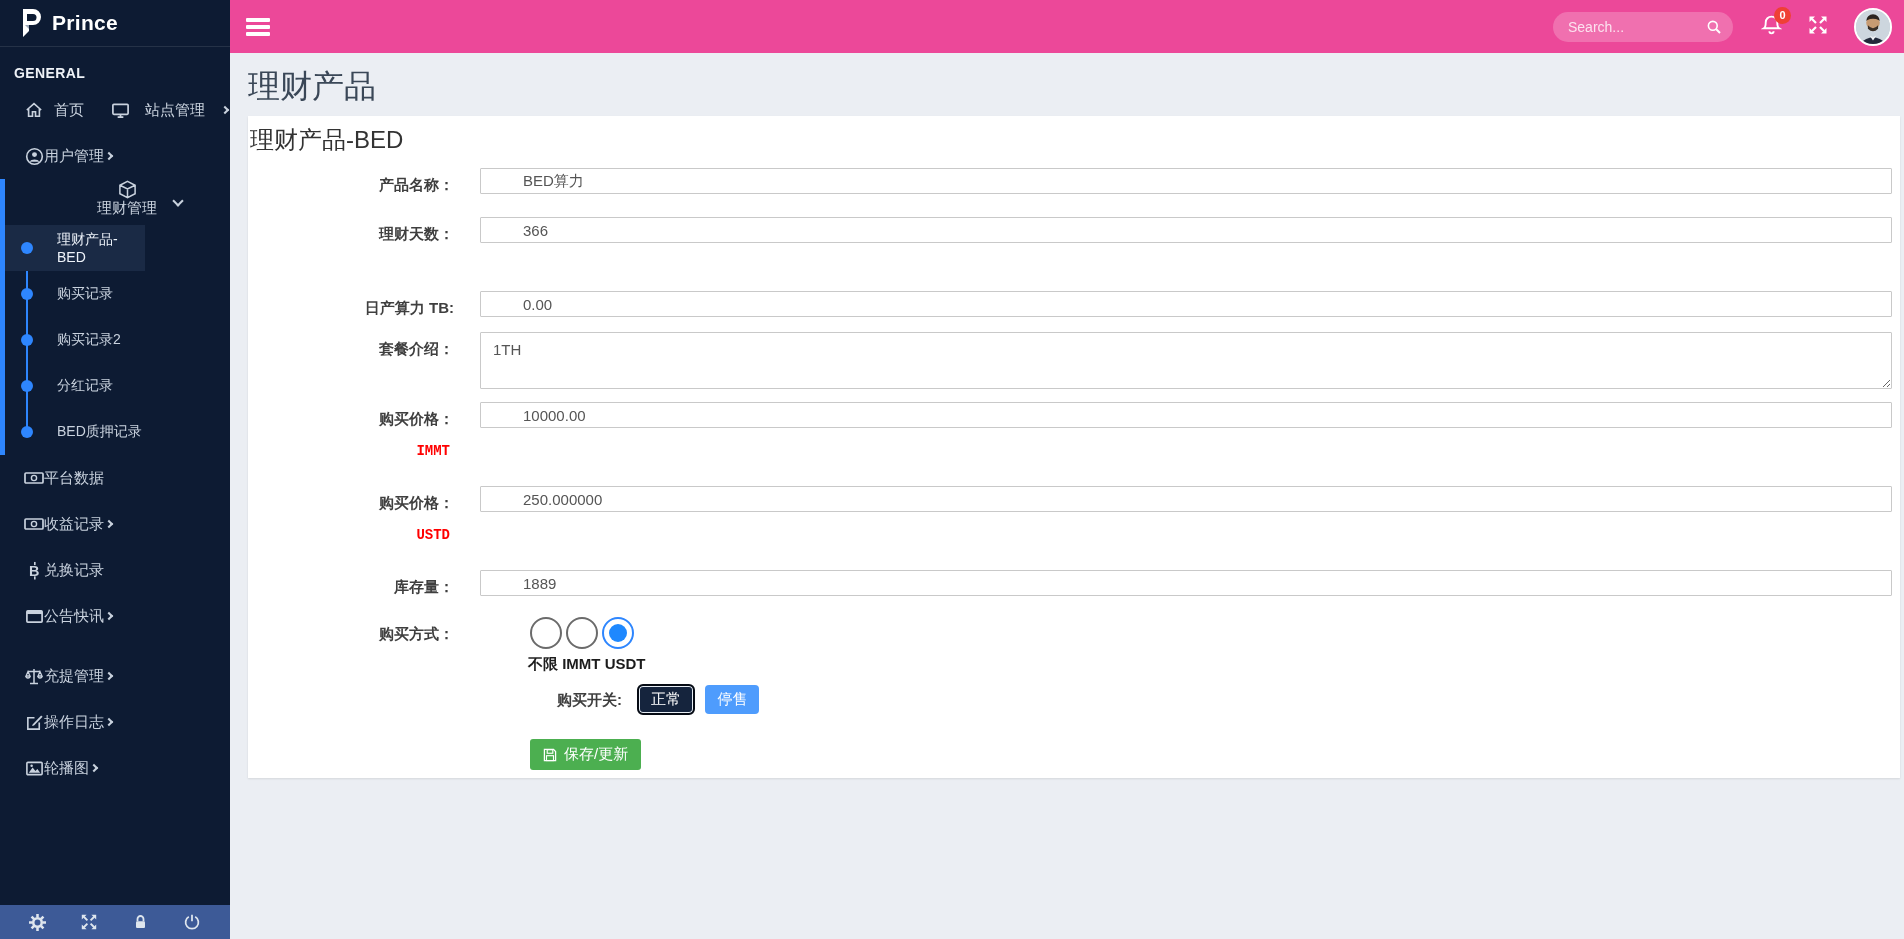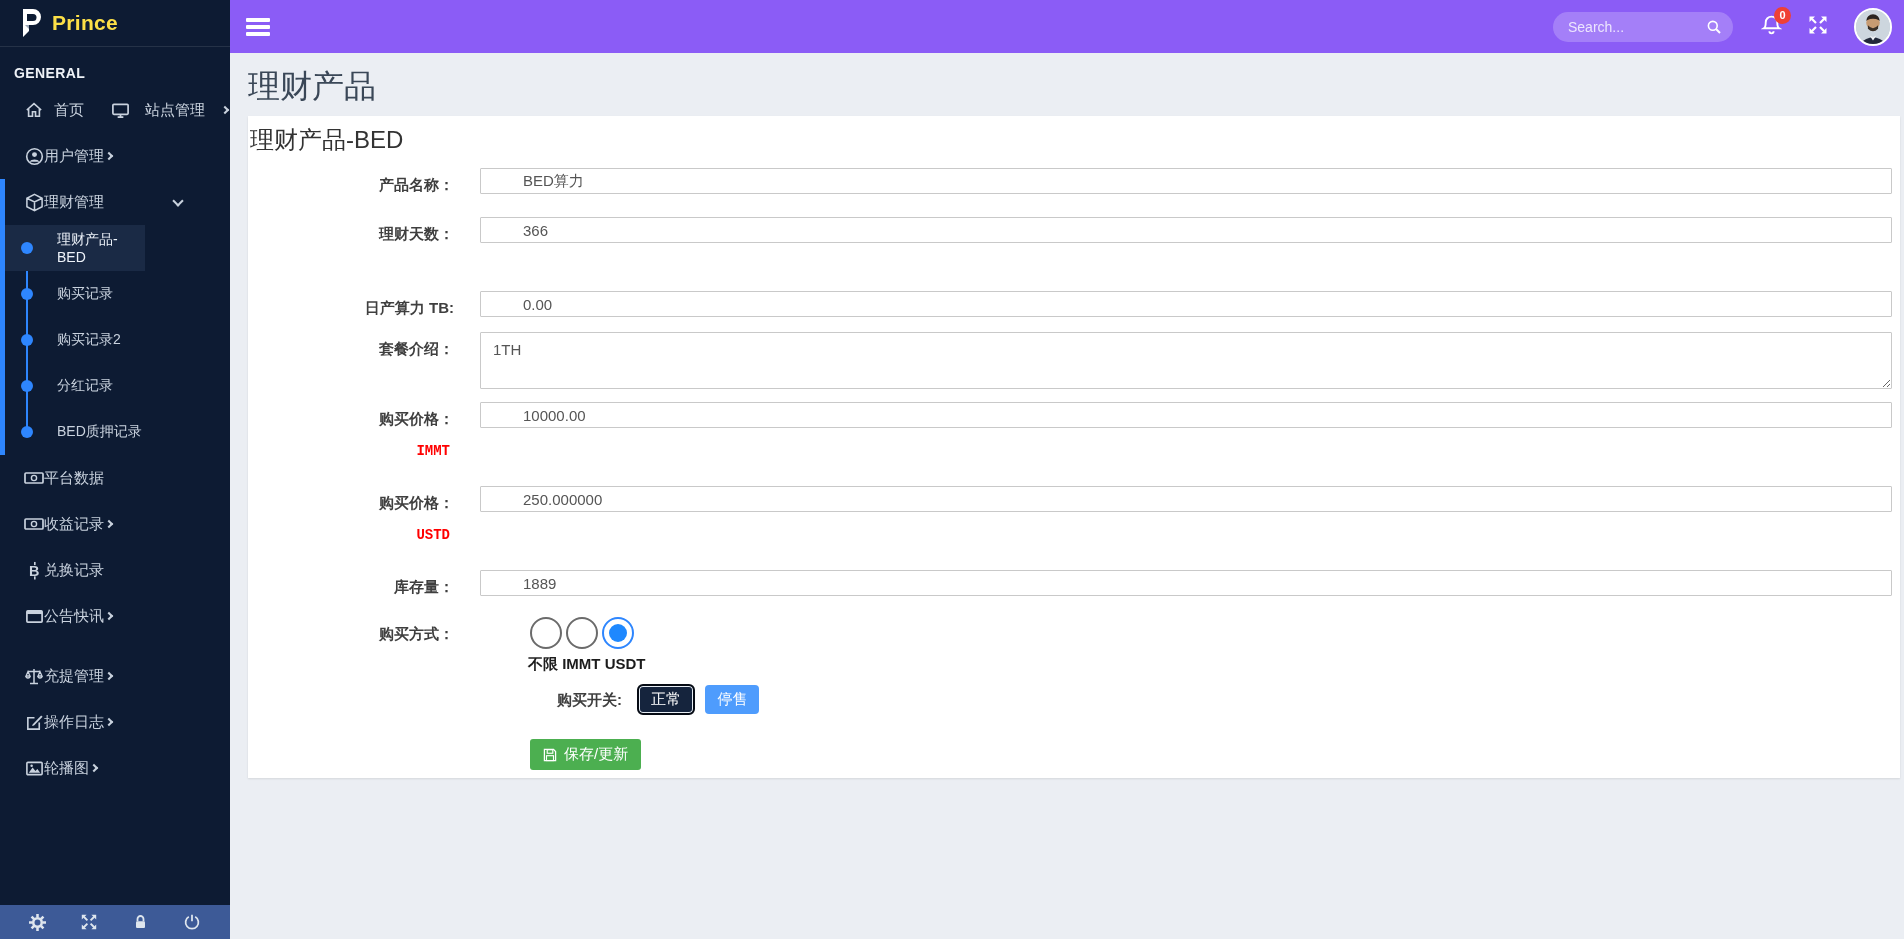--- a/index.html
+++ b/index.html
@@ -3,42 +3,42 @@
 <meta charset="utf-8">
 <style>
   * { box-sizing: border-box; margin: 0; padding: 0; }
   html,body { width:1904px; height:939px; overflow:hidden; }
   body { font-family:"Liberation Sans","DejaVu Sans",sans-serif; background:#ebeef3; position:relative; }
 
   
   .sidebar { position:absolute; left:0; top:0; width:230px; height:939px; background:#0d1b33; color:#c9d2de; z-index:5; }
   .logo-row { height:47px; display:flex; align-items:center; padding-left:18px; border-bottom:1px solid rgba(255,255,255,.10); cursor:pointer; }
   .logo-mark { width:26px; height:30px; margin-right:8px; }
-  .logo-text { color:#fde047; font-size:21px; font-weight:bold; letter-spacing:.3px; }
+  .logo-text { color:#ffffff; font-size:21px; font-weight:bold; letter-spacing:.3px; }
   .section-label { padding:18px 0 6px 14px; font-size:14px; font-weight:bold; color:#eef2f7; letter-spacing:.4px; }
   .menu-item { height:46px; display:flex; align-items:center; padding-left:24px; font-size:15px; cursor:pointer; white-space:nowrap; }
   .menu-item .ico { width:20px; height:20px; flex:0 0 20px; display:flex; align-items:center; justify-content:center; }
   .split { display:flex; }
   .split .menu-item:first-child { width:86px; padding-left:24px; gap:10px; }
   .split .menu-item:last-child { flex:1; padding-left:24px; gap:15px; }
   .arr { display:inline-block; width:6px; height:6px; border-top:2px solid currentColor; border-right:2px solid currentColor; transform:rotate(45deg); margin-left:2px; }
   .menu-group { border-left:5px solid #2e86fe; position:relative; }
-  .menu-group .menu-item { padding-left:19px; }
+  .menu-group .menu-item { padding-left:19px;flex-direction:column; }
   .chev-down { position:absolute; right:48px; top:18px; width:8px; height:8px; border-left:2px solid #c9d2de; border-bottom:2px solid #c9d2de; transform:rotate(-45deg); }
   .submenu { position:relative; }
   .submenu::before { content:''; position:absolute; left:21px; top:23px; bottom:23px; width:2px; background:#2e86fe; }
   .submenu-item { position:relative; height:46px; display:flex; align-items:center; padding-left:52px; font-size:14px; cursor:pointer; }
   .submenu-item .dot { position:absolute; left:16px; top:17px; width:12px; height:12px; border-radius:50%; background:#2e86fe; }
   .submenu-item.active { background:#1a2a45; width:140px; color:#eef3fa; }
   .gap-block { height:14px; }
   .sidebar-footer { position:absolute; left:0; bottom:0; width:230px; height:34px; background:#3d5a97; display:flex; align-items:center; justify-content:space-around; padding:0 12px; }
   .foot-btn { width:22px; height:22px; display:flex; align-items:center; justify-content:center; cursor:pointer; }
 
   
-  .topbar { position:absolute; left:230px; top:0; width:1674px; height:53px; background:#8b5cf6; display:flex; align-items:center; z-index:4; }
+  .topbar { position:absolute; left:230px; top:0; width:1674px; height:53px; background:#ec4899; display:flex; align-items:center; z-index:4; }
   .hamburger { margin-left:16px; width:24px; height:18px; display:flex; flex-direction:column; justify-content:space-between; cursor:pointer; }
   .hamburger span { display:block; height:4px; background:#fff; border-radius:1px; }
   .topbar-right { position:absolute; right:0; top:0; height:53px; display:flex; align-items:center; }
   .search-pill { position:relative; width:180px; height:30px; border-radius:15px; background:rgba(255,255,255,.22); margin-right:28px; }
   .search-pill input { width:100%; height:100%; background:transparent; border:none; outline:none; color:#fff; font-size:14px; padding:0 34px 0 15px; }
   .search-pill input::placeholder { color:rgba(255,255,255,.8); }
   .search-ico { position:absolute; right:11px; top:7px; }
   .bell-wrap { position:relative; margin-right:26px; cursor:pointer; }
   .badge { position:absolute; top:-7px; right:-9px; min-width:17px; height:17px; border-radius:9px; background:#ef4035; color:#fff; font-size:11px; font-weight:bold; display:flex; align-items:center; justify-content:center; padding:0 4px; }
   .fs-wrap { margin-right:26px; cursor:pointer; }

